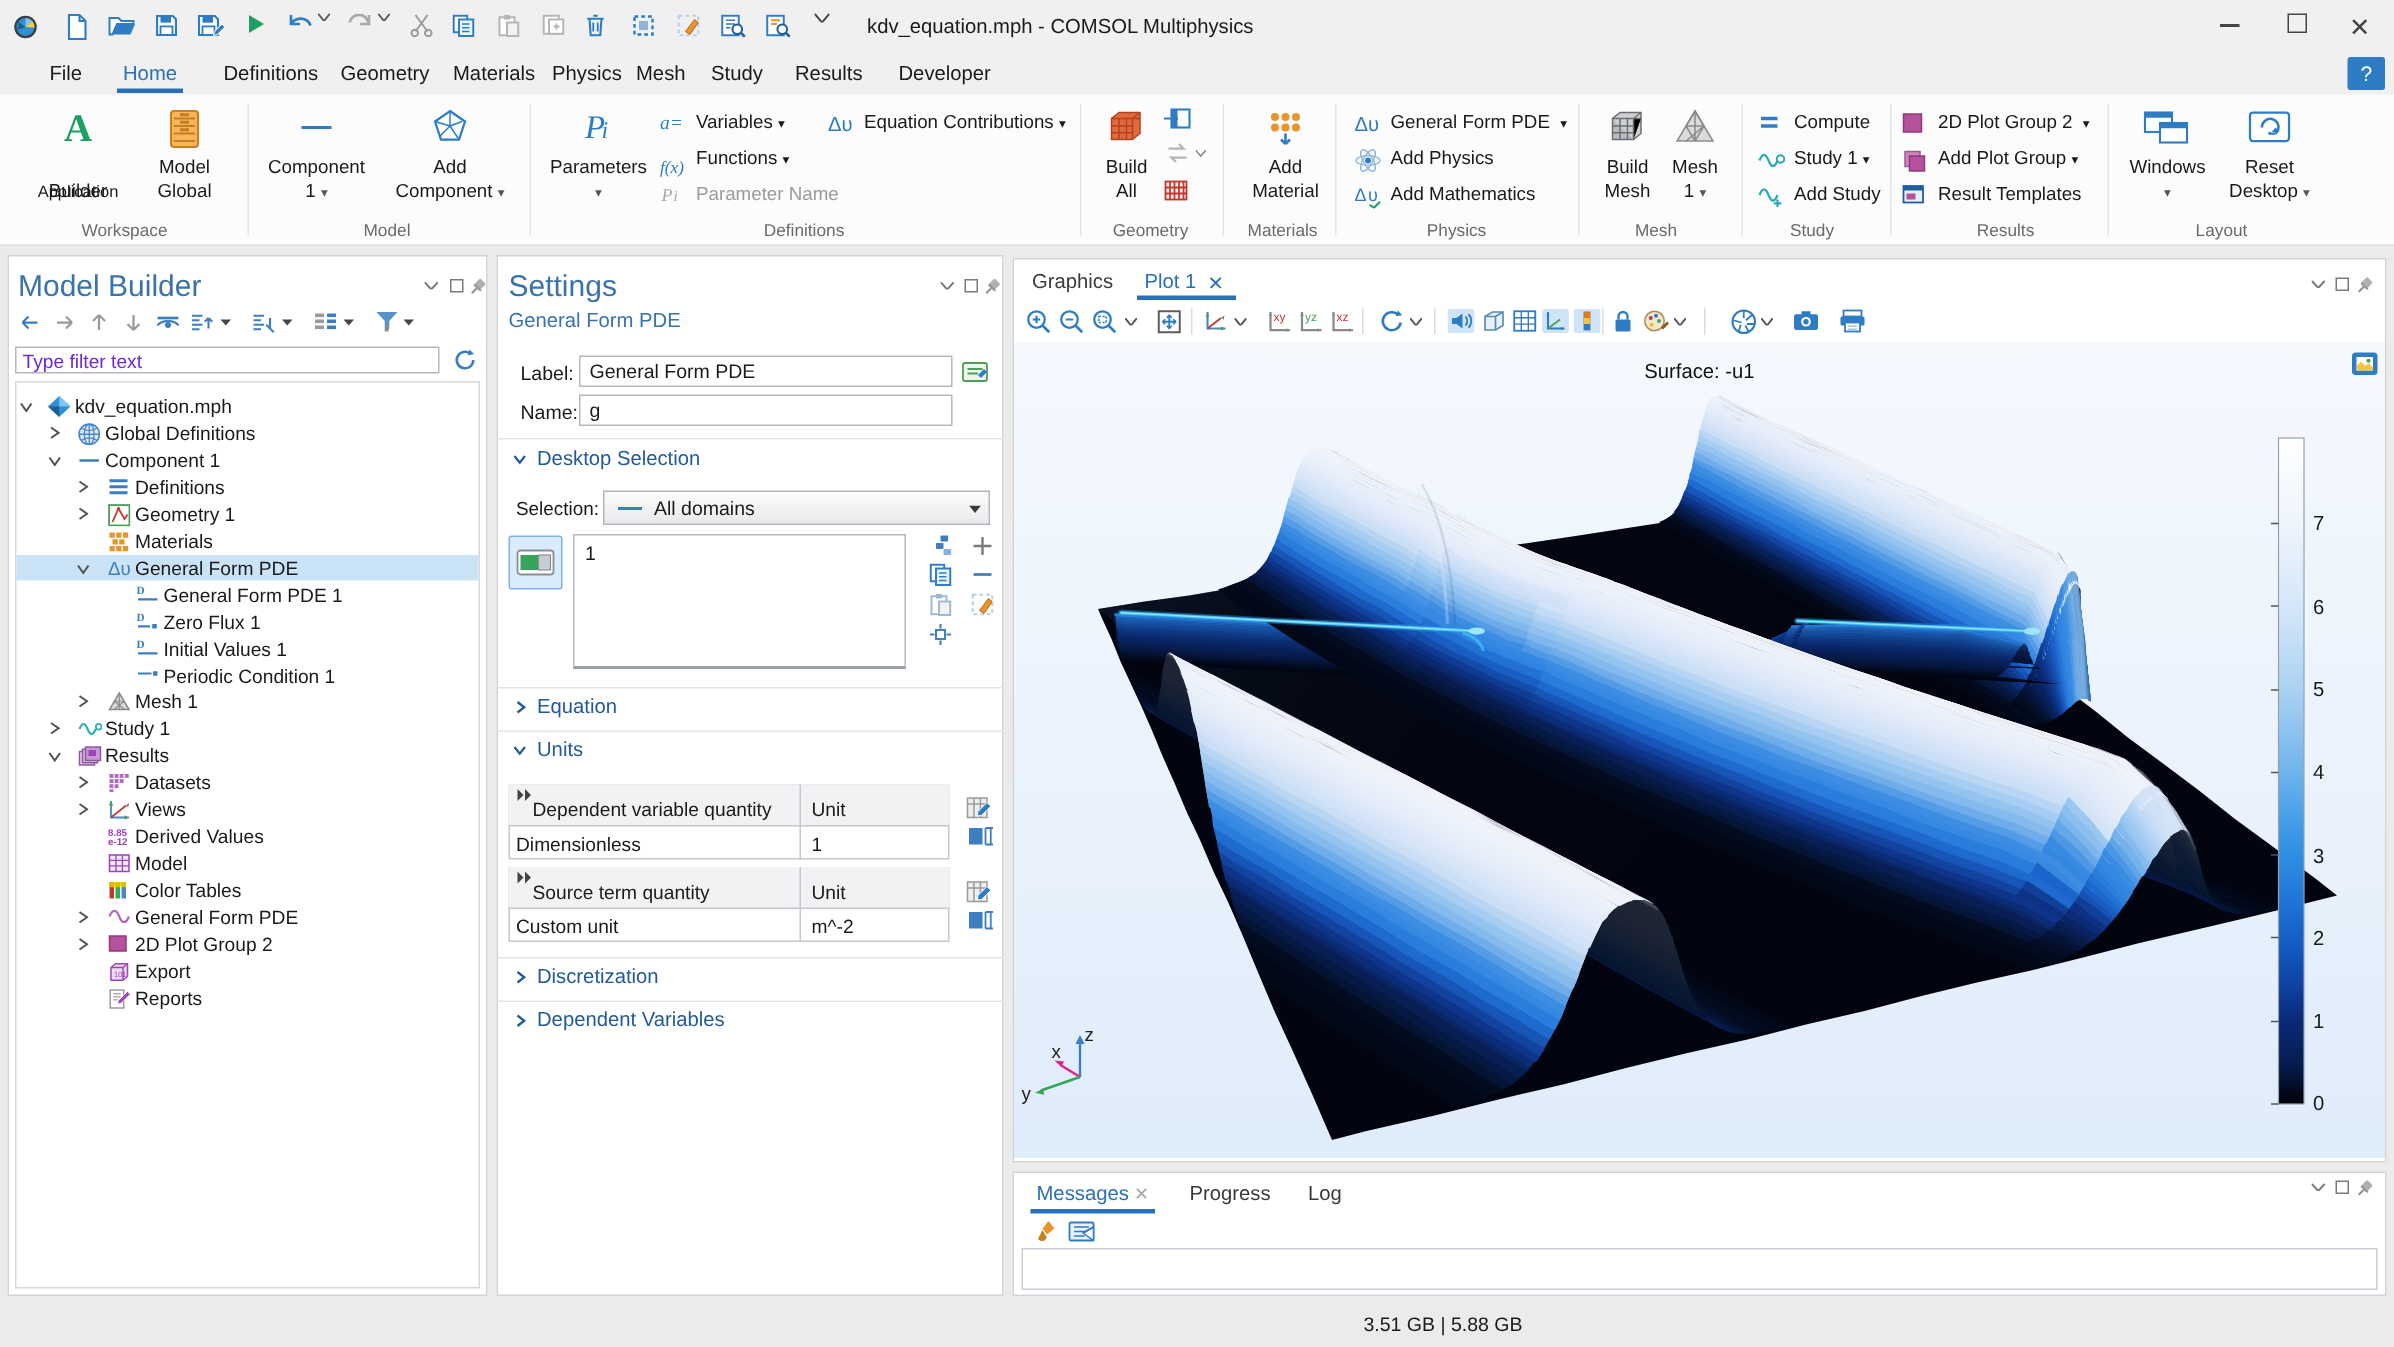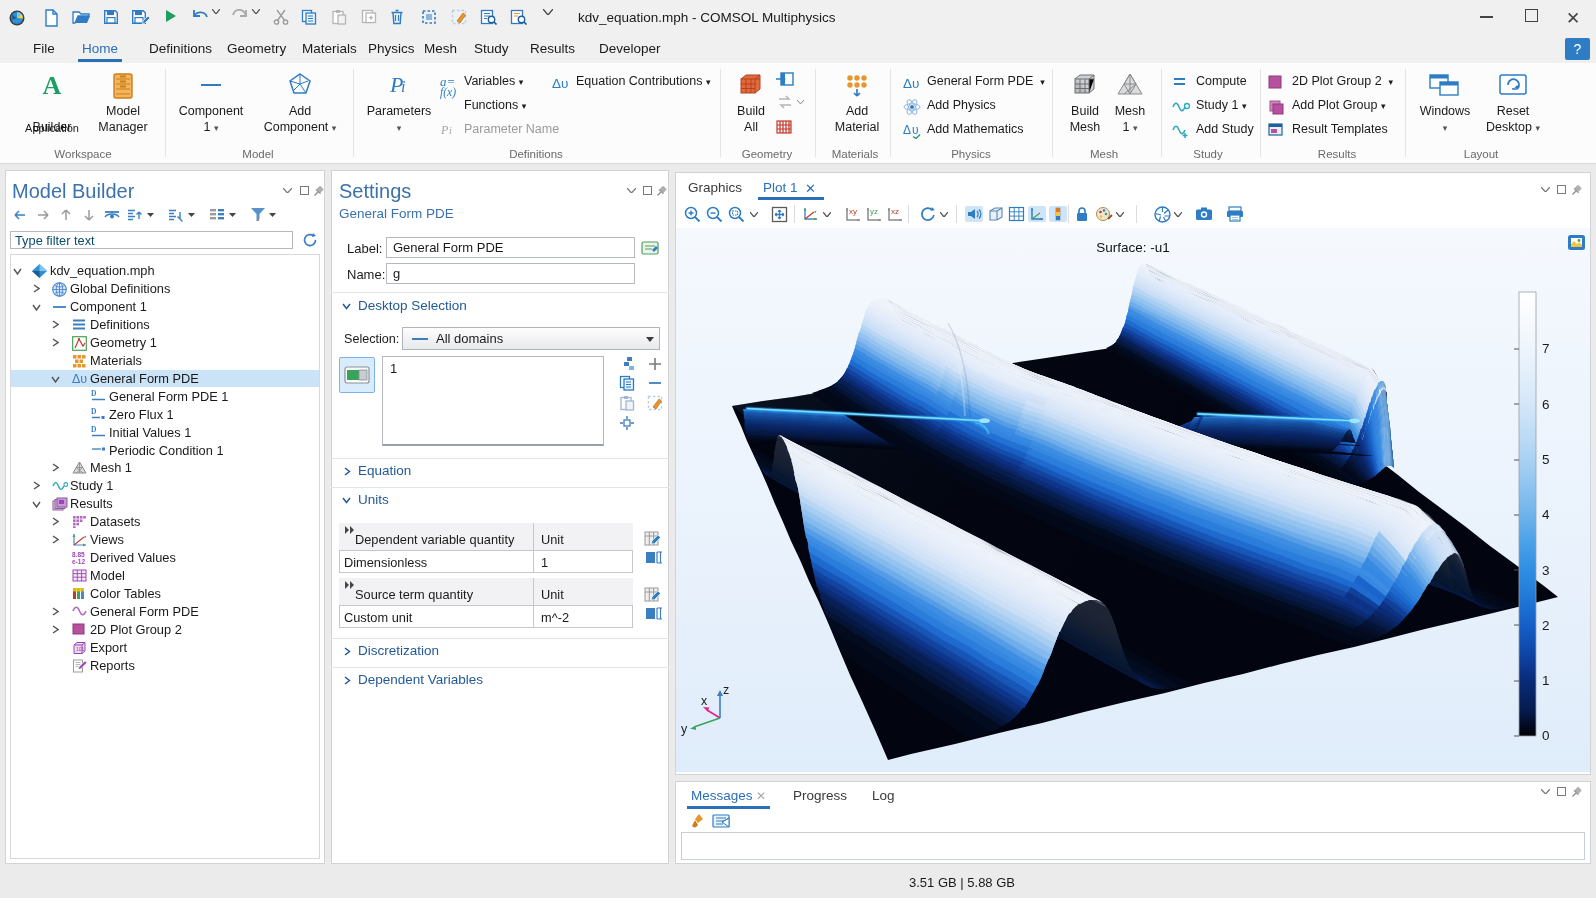--- a/index.html
+++ b/index.html
@@ -198,21 +198,21 @@
 <div class="a" style="left:110px;top:72px">
     <svg width="26" height="28" viewBox="0 0 26 28">
       <rect x="4" y="2" width="18" height="24" rx="2" fill="#f5b55a" stroke="#c87f1e" stroke-width="1.4"></rect>
       <path d="M6 7h14M6 12h14M6 17h14M6 22h14" stroke="#c87f1e" stroke-width="1.2"></path>
       <rect x="10" y="3.5" width="6" height="2" fill="#c87f1e"></rect>
       <rect x="10" y="8.5" width="6" height="2" fill="#c87f1e"></rect>
       <rect x="10" y="13.5" width="6" height="2" fill="#c87f1e"></rect>
     </svg>
   </div>
 <div class="a lbl" style="left:123px;top:104px;font-size:12.5px;transform:translateX(-50%);text-align:center">Model</div>
-<div class="a lbl" style="left:123px;top:120px;font-size:12.5px;transform:translateX(-50%);text-align:center">Manager</div>
+<div class="a lbl" style="left:123px;top:120px;font-size:12.5px;transform:translateX(-50%);text-align:center">Global</div>
 <div class="a" style="left:197px;top:72px">
     <svg width="28" height="26" viewBox="0 0 28 26">
       <path d="M4 13h20" stroke="#2e7cc3" stroke-width="2"></path>
     </svg>
   </div>
 <div class="a lbl" style="left:211px;top:104px;font-size:12.5px;transform:translateX(-50%);text-align:center">Component</div>
 <div class="a lbl" style="left:211px;top:120px;font-size:12.5px;transform:translateX(-50%);text-align:center">1 <span style="font-size:9px;color:#555">▾</span></div>
 <div class="a" style="left:285px;top:72px">
     <svg width="30" height="30" viewBox="0 0 30 30">
       <path d="M15 2l10 7-4 12H9L5 9z" fill="none" stroke="#2e7cc3" stroke-width="1.5"></path>
@@ -228,21 +228,21 @@
     </svg>
   </div>
 <div class="a lbl" style="left:399px;top:104px;font-size:12.5px;transform:translateX(-50%);text-align:center">Parameters</div>
 <div class="a lbl" style="left:399px;top:120px;font-size:12.5px;transform:translateX(-50%);text-align:center"><span style="font-size:9px;color:#555">▾</span></div>
 <div class="a" style="left:440px;top:75px">
     <svg width="18" height="14" viewBox="0 0 18 14">
       <text x="0" y="11" font-size="13" fill="#2e7cc3" font-style="italic" font-family="Liberation Serif">a=</text>
     </svg>
   </div>
 <div class="a lbl" style="left:464px;top:74px;font-size:12.5px;">Variables <span style="font-size:9px">▾</span></div>
-<div class="a" style="left:440px;top:85px">
+<div class="a" style="left:440px;top:104px">
     <svg width="20" height="14" viewBox="0 0 20 14">
       <text x="0" y="11" font-size="11.5" fill="#2e7cc3" font-style="italic" font-family="Liberation Serif">f(x)</text>
     </svg>
   </div>
 <div class="a lbl" style="left:464px;top:98px;font-size:12.5px;">Functions <span style="font-size:9px">▾</span></div>
 <div class="a" style="left:440px;top:123px">
     <svg width="16" height="14" viewBox="0 0 16 14">
       <text x="1" y="11" font-size="12" fill="#a5a5a5" font-family="Liberation Serif" font-style="italic">P</text>
       <text x="9" y="11" font-size="10" fill="#a5a5a5" font-family="Liberation Serif" font-style="italic">i</text>
     </svg>
@@ -506,21 +506,21 @@
       <path d="M1 1h14l-5.5 6v5l-3 2V7z" fill="#3c7ec0" opacity="0.85"></path>
       <path d="M8 10v4" stroke="#8a8a8a" stroke-width="2"></path>
     </svg>
   </div>
 <div class="a" style="left:268px;top:212px">
     <svg width="9" height="6" viewBox="0 0 9 6">
       <path d="M1 1l3.5 4L8 1z" fill="#444"></path>
     </svg>
   </div>
 <div class="a" style="left:10px;top:231px;width:283px;height:18px;background:#fff;border:1px solid #b6b8bf"></div>
-<div class="a lbl" style="left:15px;top:233px;color:#0c4a6e;font-size:12.8px">Type filter text</div>
+<div class="a lbl" style="left:15px;top:233px;color:#6d28d9;font-size:12.8px">Type filter text</div>
 <div class="a" style="left:302px;top:232px">
     <svg width="16" height="16" viewBox="0 0 16 16">
       <path d="M13.5 8a5.5 5.5 0 11-2-4.2" fill="none" stroke="#3c7ec0" stroke-width="1.7"></path>
       <path d="M11 1l3 3-4 1z" fill="#3c7ec0"></path>
     </svg>
   </div>
 <div class="a" style="left:10px;top:254px;width:310px;height:605px;background:#fff;border:1px solid #d8d8dc"></div>
 <div class="a" style="left:13px;top:268px">
     <svg width="9" height="7" viewBox="0 0 9 7">
       <path d="M1 1l3.5 5L8 1" fill="none" stroke="#555" stroke-width="1.4"></path>

